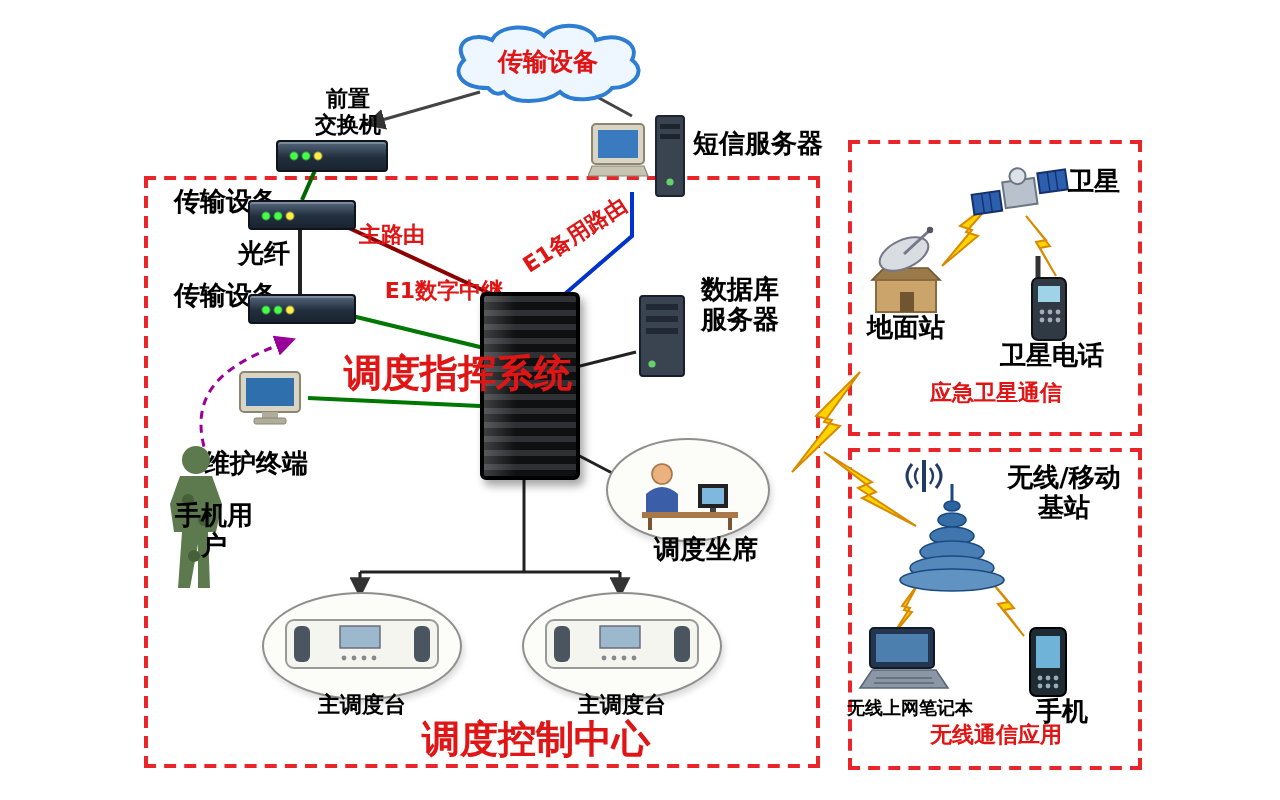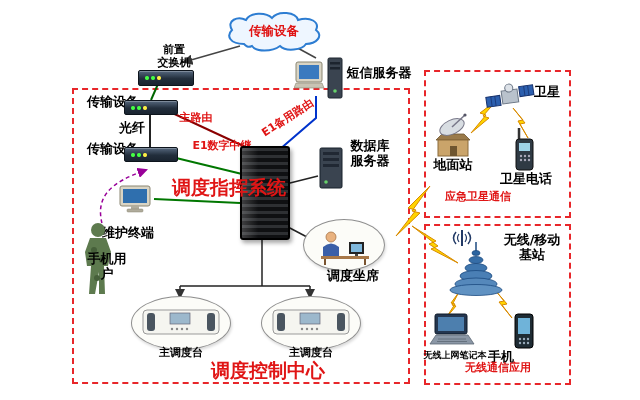--- a/index.html
+++ b/index.html
@@ -218,21 +218,21 @@
       <rect x="9" y="17" width="11" height="8" fill="#9fd4e8"></rect>
       <circle cx="11" cy="30" r="1.2" fill="#aab"></circle>
         <circle cx="15" cy="30" r="1.2" fill="#aab"></circle>
       <circle cx="19" cy="30" r="1.2" fill="#aab"></circle>
         <circle cx="11" cy="34" r="1.2" fill="#aab"></circle>
       <circle cx="15" cy="34" r="1.2" fill="#aab"></circle>
         <circle cx="19" cy="34" r="1.2" fill="#aab"></circle>
     </svg>
   </div>
   <div class="lbl" style="left:500px;top:172px;width:52px;">卫星电话</div>
-  <div class="lbl s11 red" style="left:426px;top:191px;width:104px;">应急卫星通信</div>
+  <div class="lbl s11 red" style="left:446px;top:191px;width:104px;">应急卫星通信</div>
 
   <div class="icon" style="left:448px;top:226px;">
     <svg width="60" height="70" viewBox="0 0 60 70">
       <line x1="14" y1="4" x2="14" y2="20" stroke="#223a66" stroke-width="2"></line>
       <path d="M8,6 Q3,12 8,18" fill="none" stroke="#223a66" stroke-width="1.5"></path>
       <path d="M20,6 Q25,12 20,18" fill="none" stroke="#223a66" stroke-width="1.5"></path>
       <path d="M11,8 Q8,12 11,16" fill="none" stroke="#223a66" stroke-width="1.2"></path>
       <path d="M17,8 Q20,12 17,16" fill="none" stroke="#223a66" stroke-width="1.2"></path>
       <line x1="28" y1="16" x2="28" y2="27" stroke="#1c4a80" stroke-width="1.5"></line>
       <ellipse cx="28" cy="27" rx="4" ry="2.5" fill="#2b64a0" stroke="#1c4a80" stroke-width="0.8"></ellipse>
@@ -262,16 +262,16 @@
       <rect x="5" y="2" width="18" height="34" rx="3" fill="#1e2b33" stroke="#000"></rect>
       <rect x="8" y="6" width="12" height="16" fill="#6fb3d9"></rect>
       <circle cx="10" cy="27" r="1.2" fill="#9ab"></circle>
         <circle cx="14" cy="27" r="1.2" fill="#9ab"></circle>
       <circle cx="18" cy="27" r="1.2" fill="#9ab"></circle>
         <circle cx="10" cy="31" r="1.2" fill="#9ab"></circle>
       <circle cx="14" cy="31" r="1.2" fill="#9ab"></circle>
         <circle cx="18" cy="31" r="1.2" fill="#9ab"></circle>
     </svg>
   </div>
-  <div class="lbl" style="left:486px;top:350px;width:30px;">手机</div>
+  <div class="lbl" style="left:516px;top:350px;width:30px;">手机</div>
   <div class="lbl s11 red" style="left:446px;top:362px;width:104px;">无线通信应用</div>
 
 </div>
 
 </body></html>

